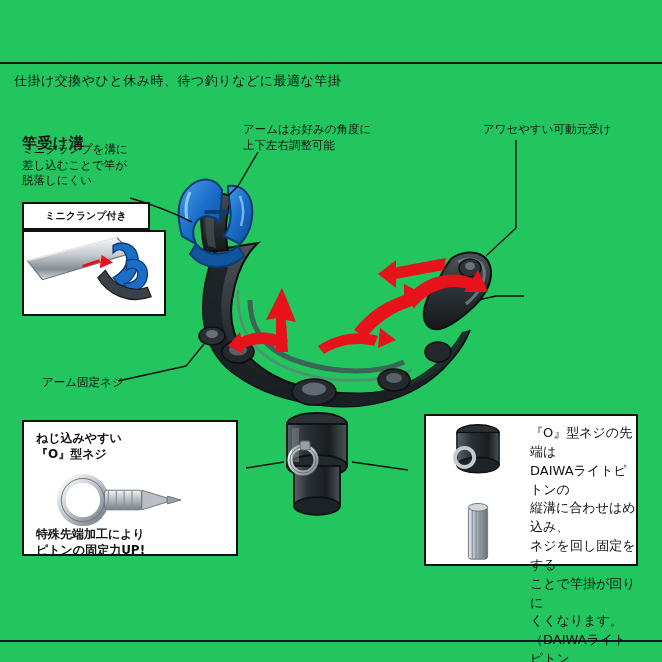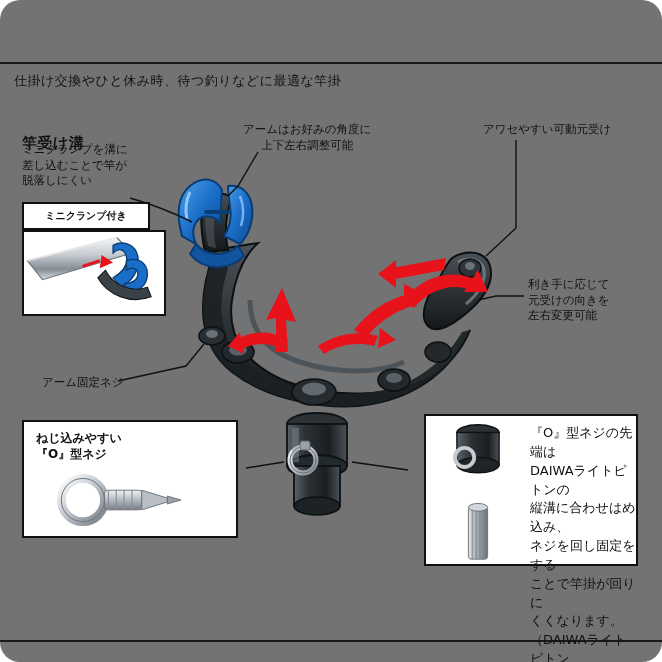--- a/index.html
+++ b/index.html
@@ -4,24 +4,23 @@
 <style>
   html, body {
     margin: 0;
     padding: 0;
     background: #ffffff;
   }
   #page {
     position: relative;
     width: 662px;
     height: 662px;
-    background: #737373;
+    background: #22c55e;
     font-family: "Liberation Sans", sans-serif;
     overflow: hidden;
-    border-radius: 20px;
   }
   .jp {
     font-family: "DejaVu Sans", sans-serif;
   }
   
   .top-rule {
     position: absolute;
     left: 0;
     top: 62px;
     width: 662px;
@@ -249,28 +248,25 @@
       <g>
         <path d="M92,14 C104,8 116,14 118,26 C120,40 112,52 100,58 L92,48 C102,42 108,34 106,26 C104,18 98,16 92,22 Z" fill="#1b6ec8" stroke="#0a3c75" stroke-width="1.4"></path>
         <path d="M106,30 C118,26 128,32 128,44 C128,56 118,64 106,64 L104,54 C112,54 118,50 118,44 C118,38 112,36 106,40 Z" fill="#1b6ec8" stroke="#0a3c75" stroke-width="1.4"></path>
         <path d="M84,40 C92,56 112,64 128,58 L132,68 C110,76 86,66 76,48 Z" fill="#3a4147" stroke="#15191c" stroke-width="1.2"></path>
       </g>
       <path d="M60,36 L78,30" stroke="#e8121a" stroke-width="3"></path>
       <path d="M80,24 L92,32 L78,38 Z" fill="#e8121a"></path>
     </svg>
   </div>
 
-  <div class="callout jp" style="left:243px; top:122px;text-align:center;">アームはお好みの角度に
+  <div class="callout jp" style="left:243px; top:122px;">アームはお好みの角度に
 上下左右調整可能</div>
 
   <div class="callout jp" style="left:483px; top:122px;text-align:right;">アワセやすい可動元受け</div>
 
-  <div class="callout jp" style="left:528px; top:277px;">利き手に応じて
-元受けの向きを
-左右変更可能</div>
 
   <div class="callout jp" style="left:24px; top:375px;margin-left:18px;">アーム固定ネジ</div>
 
   <svg class="overlay" viewBox="0 0 662 662">
     <g stroke="#111111" stroke-width="1.4" fill="none">
 
       <path d="M130,198 C158,206 176,214 192,222"></path>
 
       <path d="M258,152 L238,186 L228,196"></path>
 
@@ -279,21 +275,21 @@
       <path d="M524,296 L496,296 L478,300"></path>
 
       <path d="M118,381 L186,366 L204,344"></path>
 
       <path d="M246,468 L284,462"></path>
 
       <path d="M408,470 L352,462"></path>
     </g>
   </svg>
 
-  <div class="panel" style="left:22px; top:420px; width:216px; height:118px;text-decoration:underline;">
+  <div class="panel" style="left:22px; top:420px; width:216px; height:136px;text-decoration:underline;">
     <div class="callout jp bold" style="left:12px; top:8px; font-size:12px;">ねじ込みやすい
 『O』型ネジ</div>
     <svg viewBox="0 0 216 70" width="212" height="70" style="position:absolute; left:0; top:44px;">
       <defs>
         <linearGradient id="ring2" x1="0" y1="0" x2="1" y2="1">
           <stop offset="0%" stop-color="#ffffff"></stop>
           <stop offset="45%" stop-color="#c2c8ce"></stop>
           <stop offset="100%" stop-color="#767d84"></stop>
         </linearGradient>
         <linearGradient id="shaft2" x1="0" y1="0" x2="0" y2="1">
@@ -302,20 +298,22 @@
           <stop offset="100%" stop-color="#767d84"></stop>
         </linearGradient>
       </defs>
       <circle cx="60" cy="34" r="22" fill="none" stroke="url(#ring2)" stroke-width="9"></circle>
       <circle cx="60" cy="34" r="22" fill="none" stroke="#6d747b" stroke-width="1"></circle>
       <rect x="82" y="24" width="38" height="20" rx="3" fill="url(#shaft2)" stroke="#6d747b" stroke-width="1"></rect>
       <path d="M86,24 L86,44 M94,24 L94,44 M102,24 L102,44 M110,24 L110,44" stroke="#8a9198" stroke-width="1.2"></path>
       <path d="M120,24 L146,32 L146,36 L120,44 Z" fill="#b9bfc5" stroke="#6d747b" stroke-width="1"></path>
       <path d="M146,30 L160,34 L146,38 Z" fill="#9aa1a8" stroke="#6d747b" stroke-width="1"></path>
     </svg>
+    <div class="callout jp bold" style="left:12px; top:104px; font-size:12px;">特殊先端加工により
+ピトンの固定力UP!</div>
   </div>
 
   <div class="panel" style="left:424px; top:414px; width:214px; height:152px;">
     <svg viewBox="0 0 100 150" width="96" height="146" style="position:absolute; left:4px; top:2px;">
       <defs>
         <linearGradient id="post3" x1="0" y1="0" x2="1" y2="0">
           <stop offset="0%" stop-color="#5b6268"></stop>
           <stop offset="35%" stop-color="#2b3034"></stop>
           <stop offset="75%" stop-color="#1a1e21"></stop>
           <stop offset="100%" stop-color="#4a5157"></stop>

